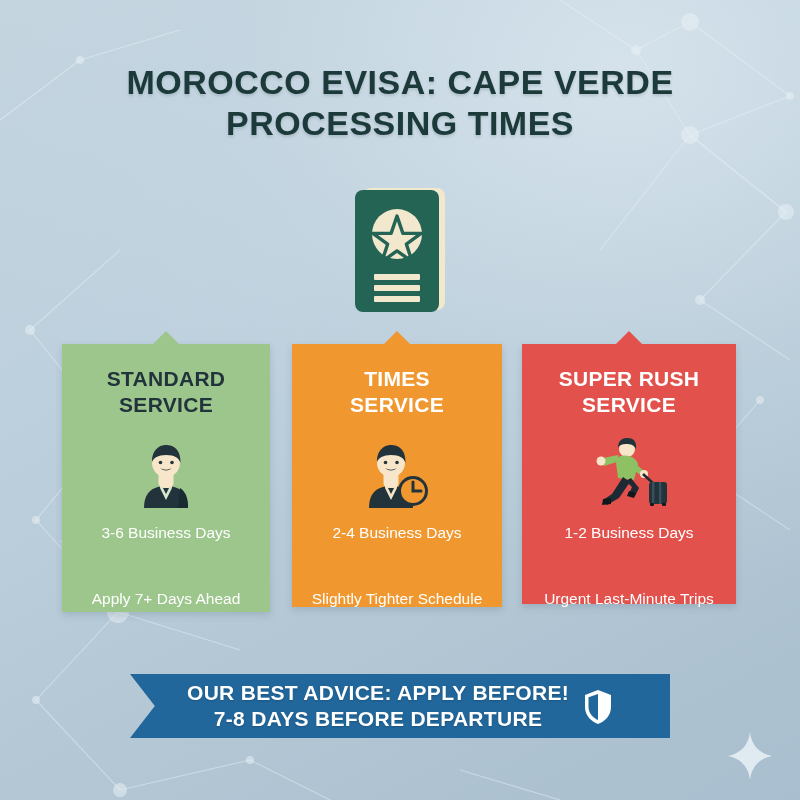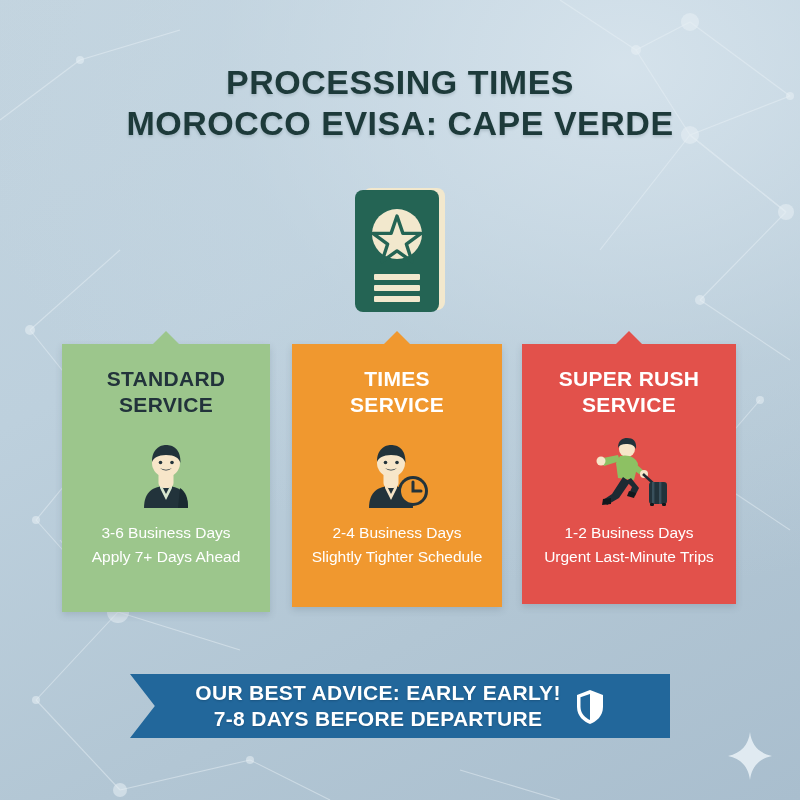--- a/index.html
+++ b/index.html
@@ -95,21 +95,21 @@
     display: flex;
     align-items: center;
     justify-content: center;
   }
   .card-desc {
     margin-top: 10px;
     font-size: 15.5px;
     line-height: 1.55;
     color: #ffffff;
   }
-  .card-desc .d2 { display: block; }
+  .card-desc .d2 { display: block; margin-top: 42px; }
 
   #card-standard {
     left: 62px;
     width: 208px;
     height: 268px;
     background: #9cc68c;
   }
   #card-standard .notch { border-bottom: 13px solid #9cc68c; }
   #card-standard .card-title { color: #22333b; }
 
@@ -216,22 +216,22 @@
       <circle cx="36" cy="520" r="4"></circle>
       <circle cx="118" cy="612" r="11"></circle>
       <circle cx="36" cy="700" r="4"></circle>
       <circle cx="120" cy="790" r="7"></circle>
       <circle cx="250" cy="760" r="4"></circle>
       <circle cx="80" cy="60" r="4"></circle>
     </g>
   </svg>
 
   <div class="title">
+    <span class="line">MOROCCO EVISA: CAPE VERDE</span>
     <span class="line">PROCESSING TIMES</span>
-    <span class="line">MOROCCO EVISA: CAPE VERDE</span>
   </div>
 
   <div class="passport-wrap">
     <svg width="100" height="128" viewBox="0 0 100 128" xmlns="http://www.w3.org/2000/svg">
       <rect x="13" y="2" width="82" height="122" rx="8" fill="#f2e8cd"></rect>
       <rect x="5" y="4" width="84" height="122" rx="8" fill="#246454"></rect>
       <circle cx="47" cy="48" r="25" fill="#f2e8cd"></circle>
       <path d="M47 30 L52.9 47.4 L71.1 47.4 L56.4 58.2 L62.1 75.6 L47 64.9 L31.9 75.6 L37.6 58.2 L22.9 47.4 L41.1 47.4 Z" fill="none" stroke="#246454" stroke-width="3.4" stroke-linejoin="round"></path>
       <rect x="24" y="88" width="46" height="6" rx="1" fill="#f2e8cd"></rect>
       <rect x="24" y="99" width="46" height="6" rx="1" fill="#f2e8cd"></rect>
@@ -332,21 +332,21 @@
         <span>1-2 Business Days</span>
         <span class="d2">Urgent Last-Minute Trips</span>
       </div>
     </div>
   </div>
 
   <div class="banner">
     <div class="banner-shape"></div>
     <div class="banner-inner">
       <div class="banner-text">
-        <span>OUR BEST ADVICE: EARLY EARLY!</span>
+        <span>OUR BEST ADVICE: APPLY BEFORE!</span>
         <span class="b2">7-8 DAYS BEFORE DEPARTURE</span>
       </div>
       <svg class="shield-icon" width="30" height="36" viewBox="0 0 30 36" xmlns="http://www.w3.org/2000/svg">
         <path d="M15 1 L28 6 L28 18 C28 27 21 33 15 35 C9 33 2 27 2 18 L2 6 Z" fill="#ffffff"></path>
         <path d="M15 5 L15 31 C10.5 29 5.5 24.5 5.5 18 L5.5 8.2 Z" fill="#22679b"></path>
       </svg>
     </div>
   </div>
 
   <svg class="sparkle" style="left:726px; top:730px;" width="48" height="52" viewBox="0 0 48 52" xmlns="http://www.w3.org/2000/svg">

